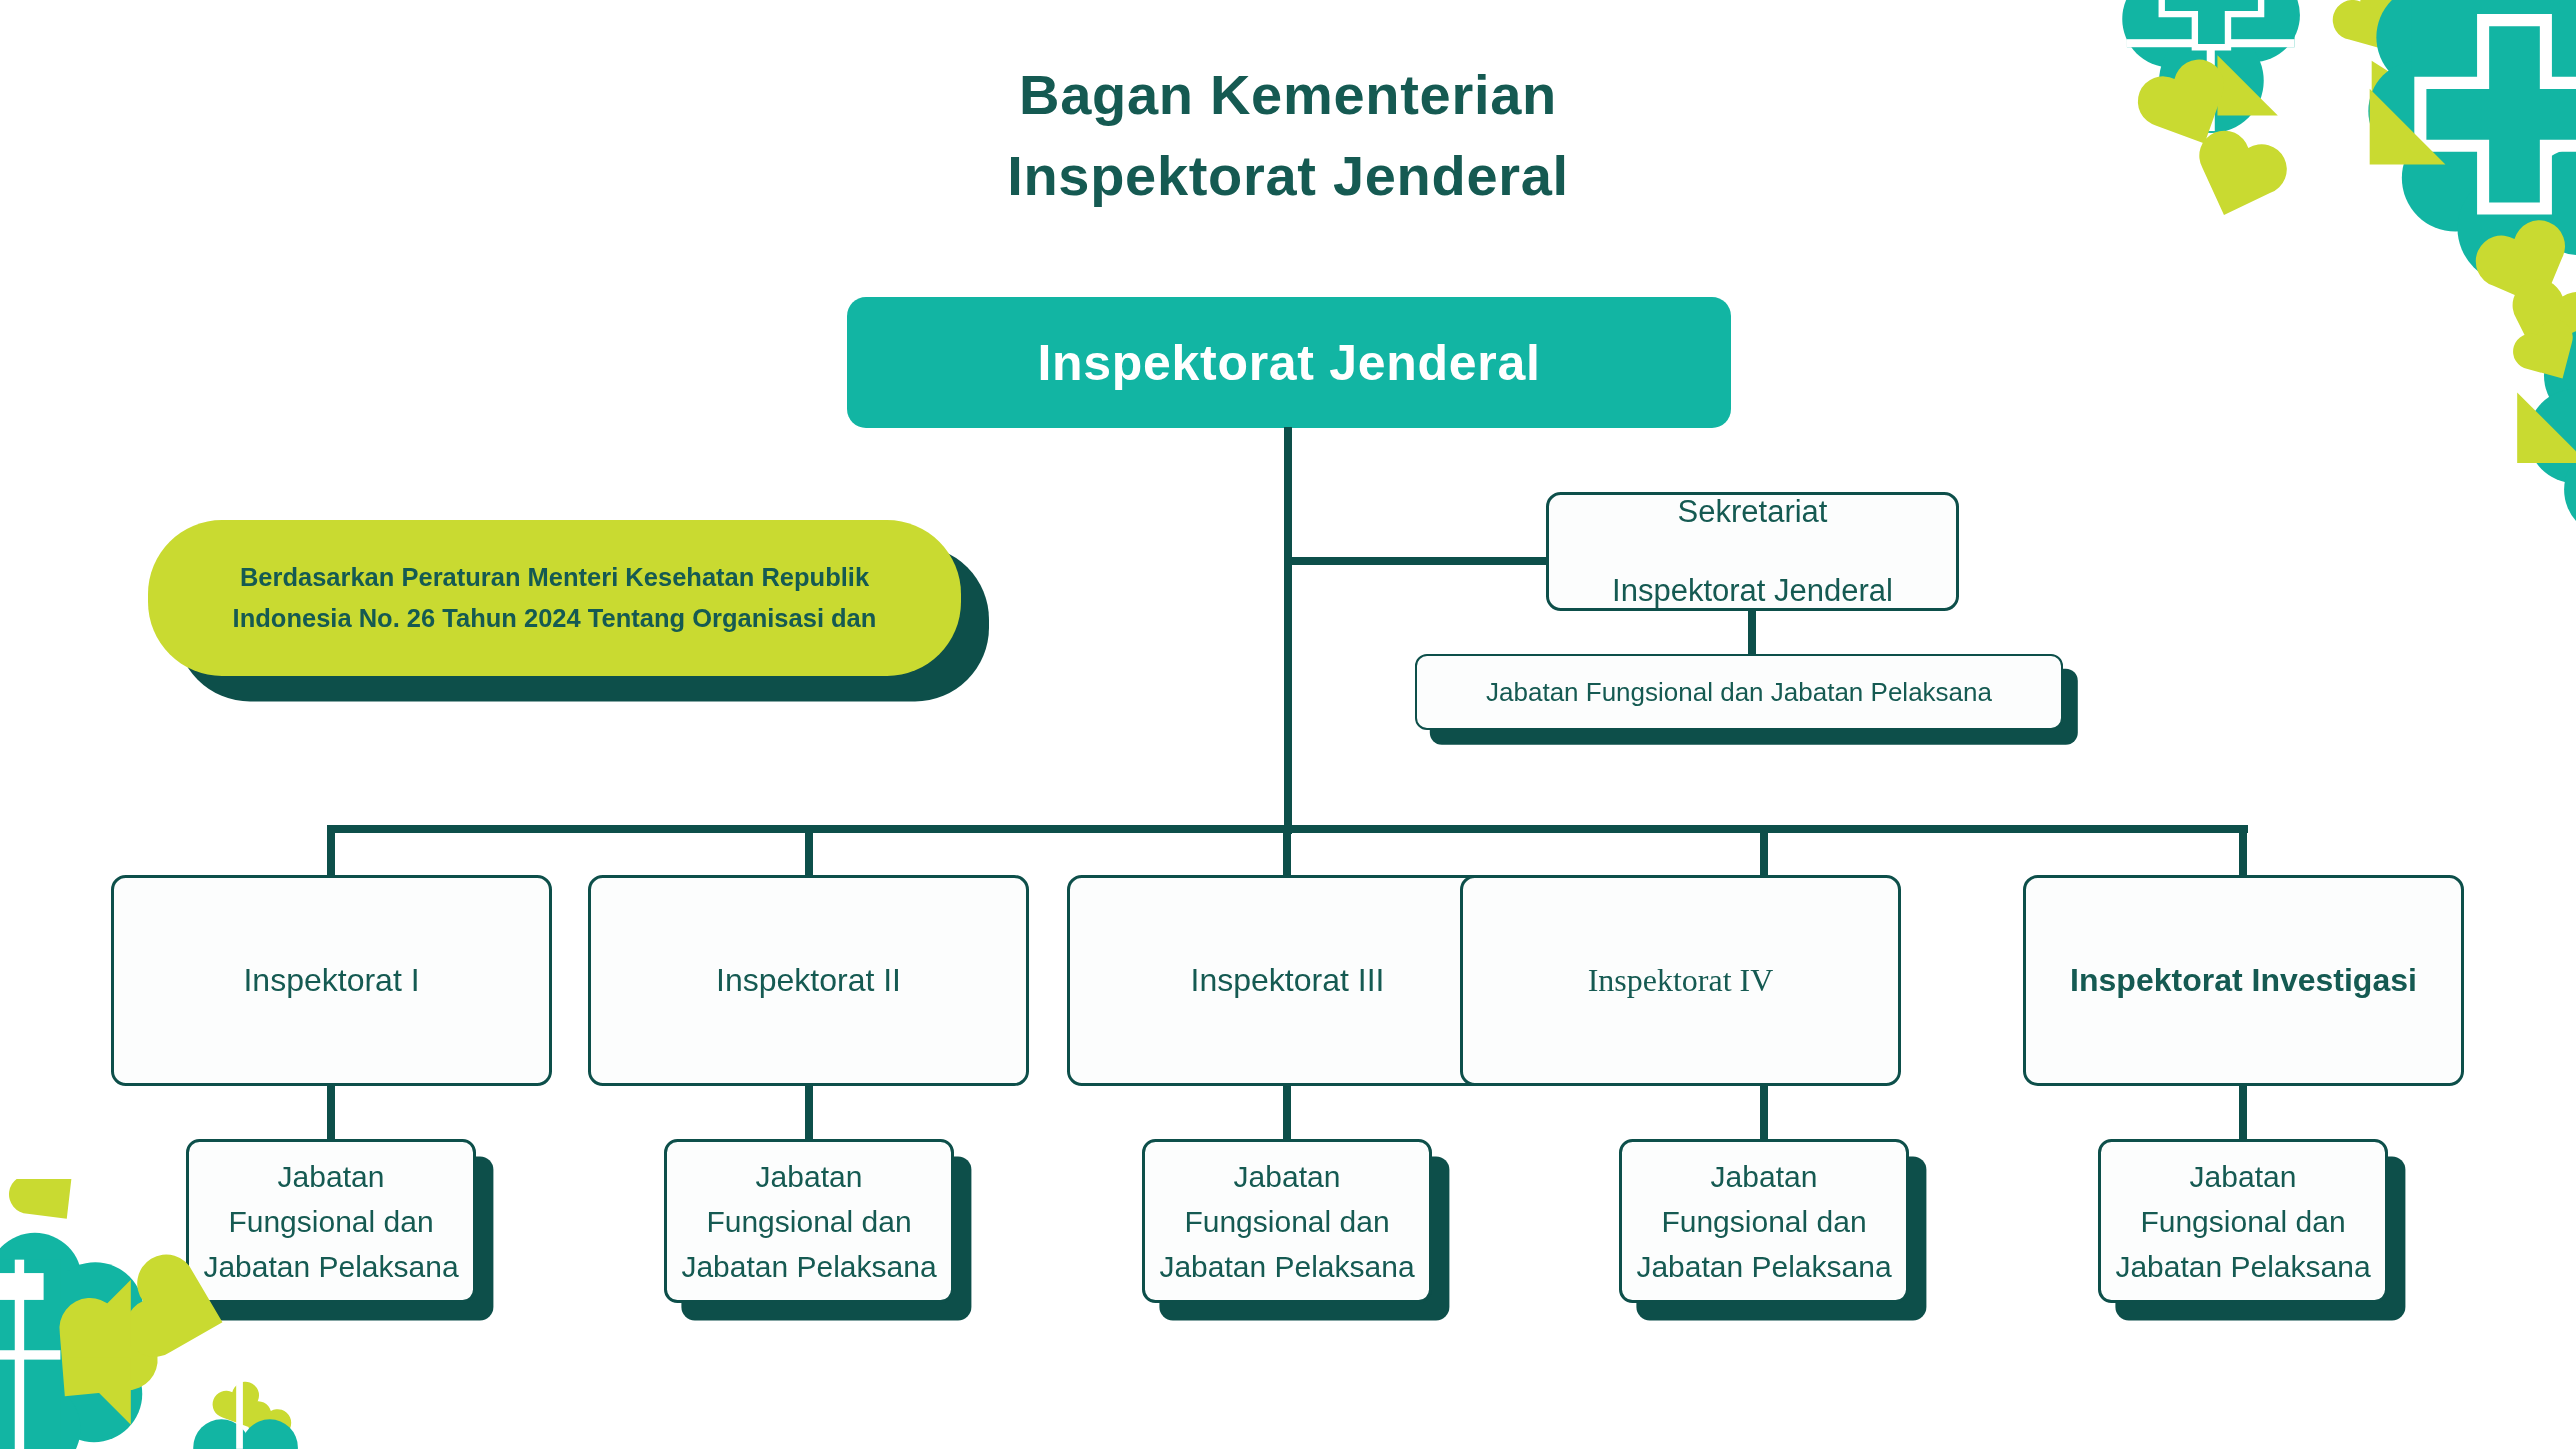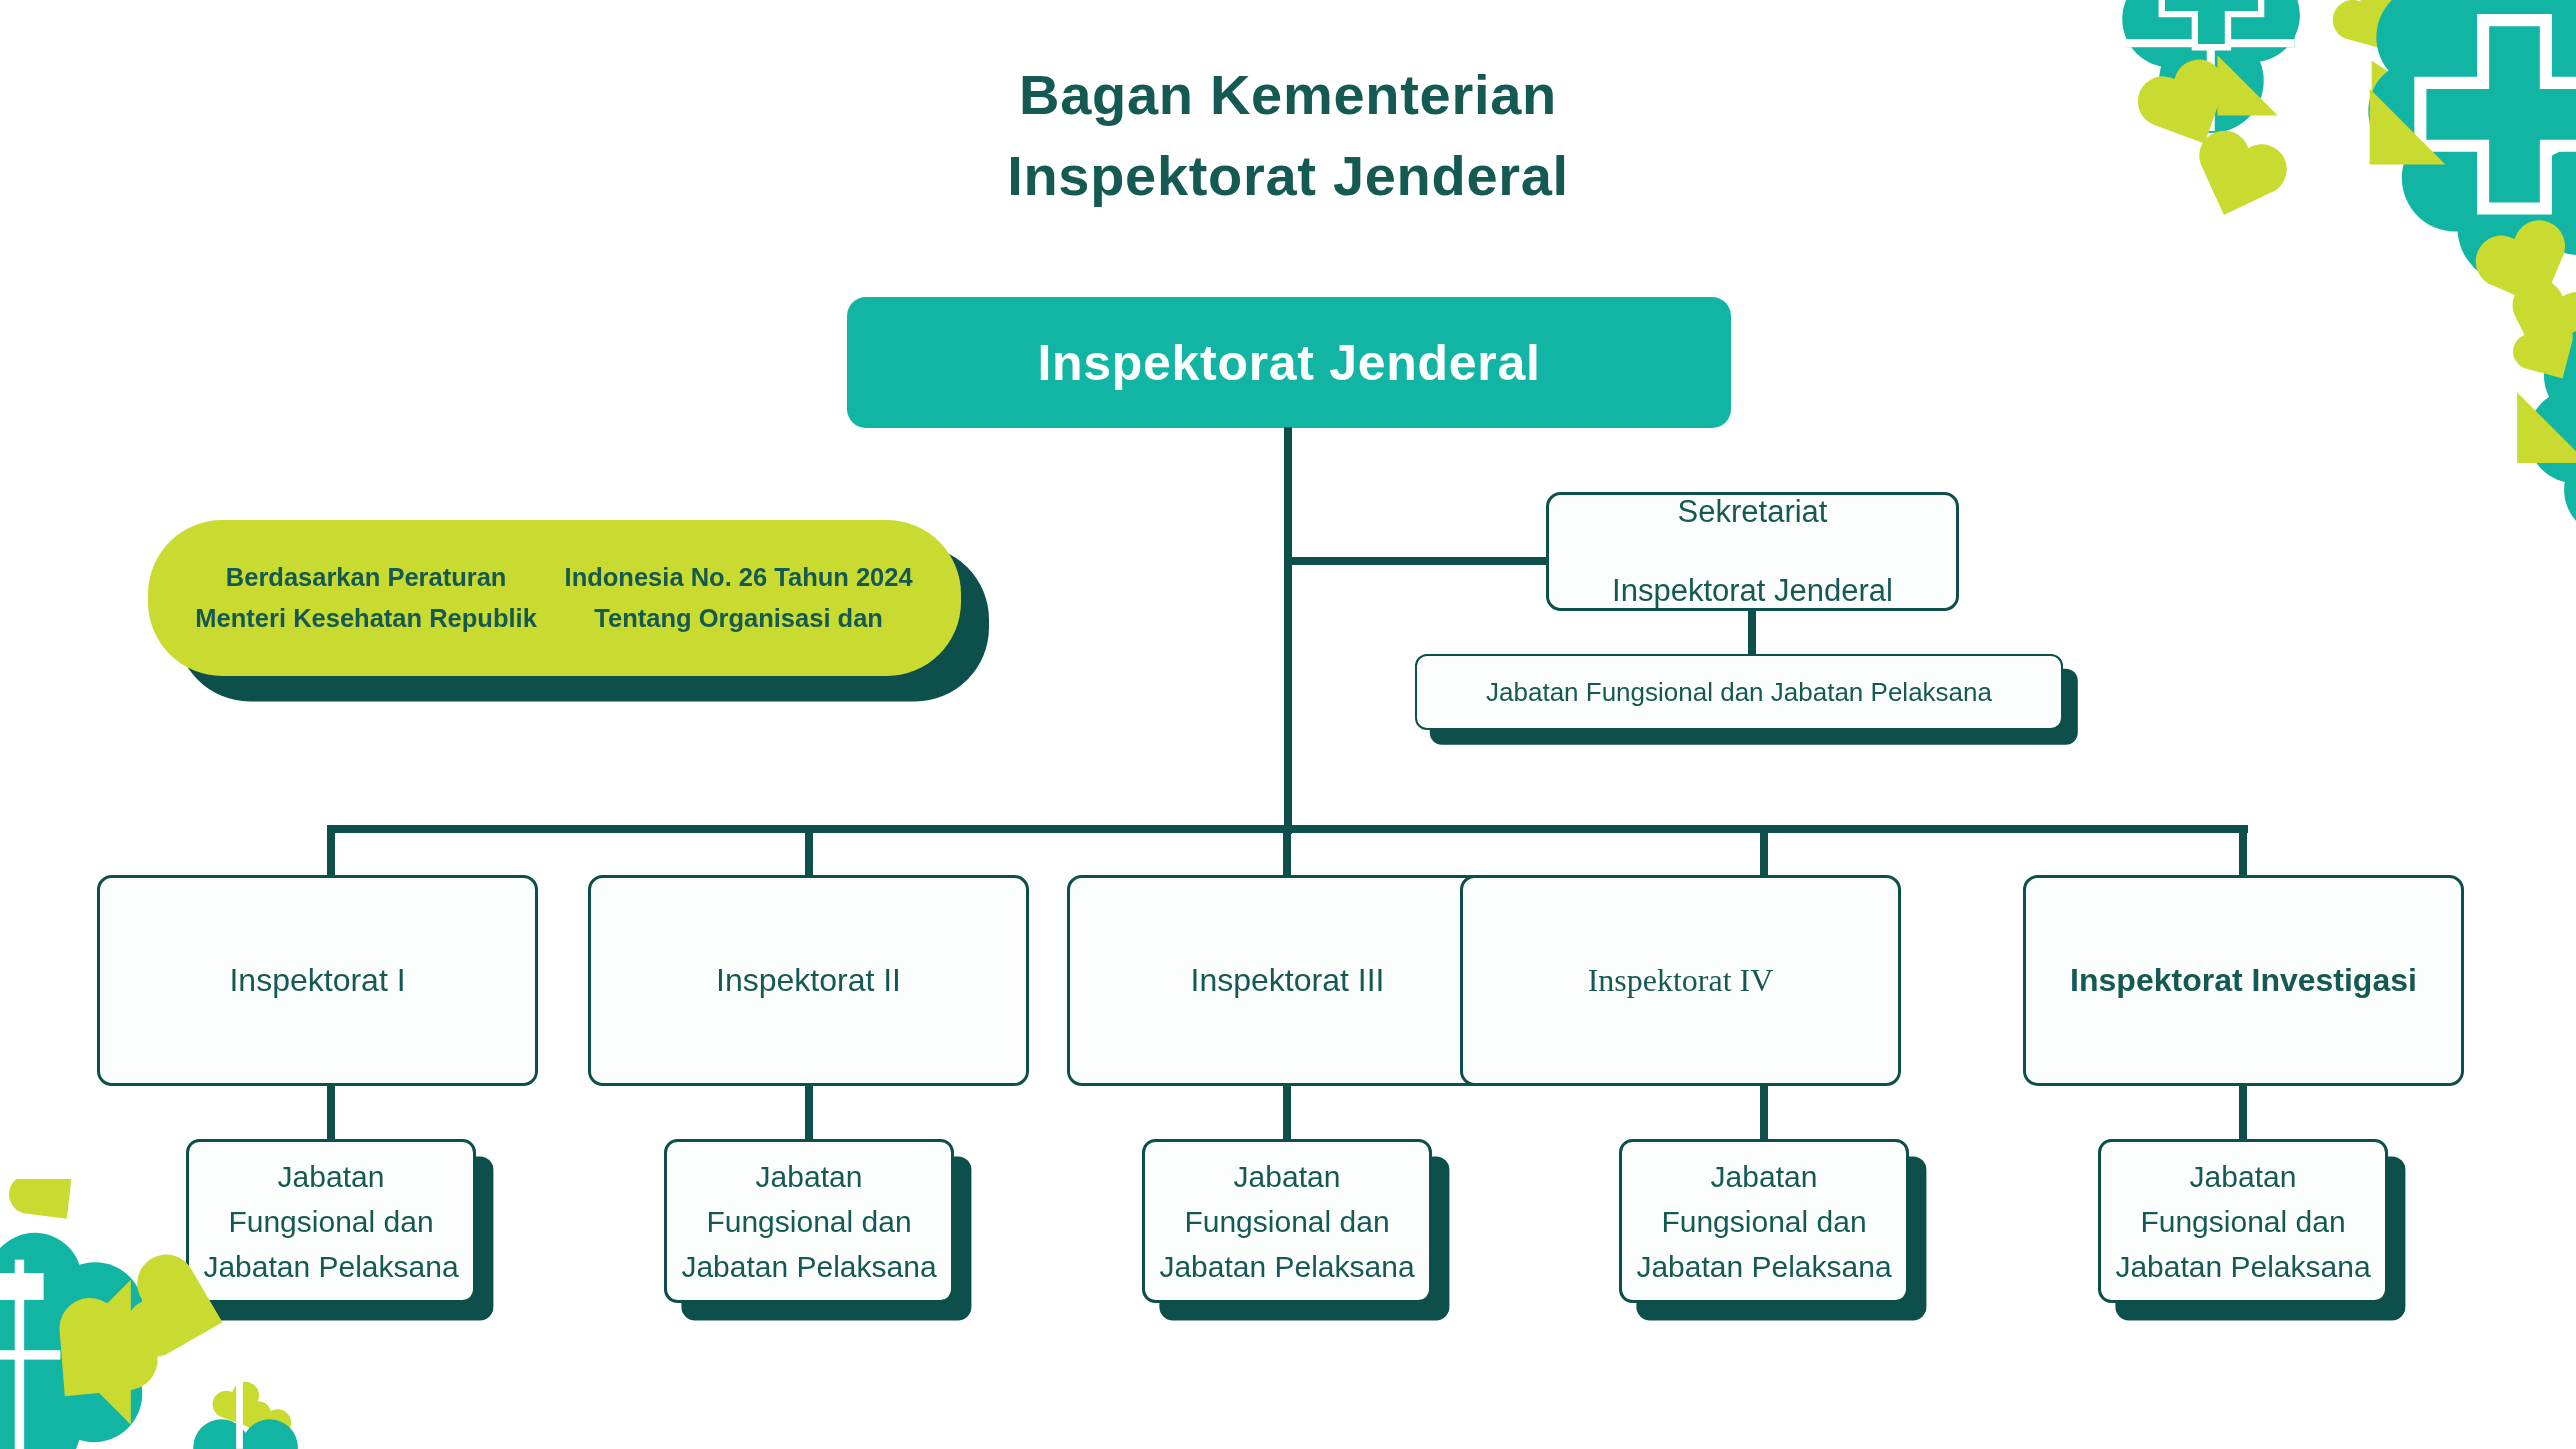--- a/index.html
+++ b/index.html
@@ -43,21 +43,21 @@
     padding:0 42px;
   }
   .sub-node{
     top:1139px; width:290px; height:164px; font-size:30px; line-height:1.5;
     border-radius:13.4px; box-shadow:17.4px 17.4px 0 var(--dark);
   }
   .note-pill{
     left:148px; top:520px; width:813px; height:156px;
     background:var(--lime); border-radius:74px;
     box-shadow:28px 25.5px 0 var(--dark);
-    display:flex; flex-direction:row; align-items:center; justify-content:center;
+    display:flex; flex-direction:column; align-items:center; justify-content:center;
     text-align:center; color:var(--ink); font-size:25.5px; font-weight:bold; line-height:1.6;
     box-sizing:border-box; padding:0 34px;
   }
   .f-teal{fill:var(--teal);} .f-lime{fill:var(--lime);} .f-white{fill:#fff;}
   .s-white{stroke:#fff; stroke-width:10px;}
   svg{display:block; overflow:hidden;}
 </style>
 </head>
 <body>
 
@@ -95,21 +95,21 @@
   </div>
 
   <div class="abs node secretariat-node">
     <div>Sekretariat</div>
     <div>Inspektorat Jenderal</div>
   </div>
   <div class="abs node functional-wide">
     <span>Jabatan Fungsional dan Jabatan Pelaksana</span>
   </div>
 
-  <div class="abs node unit-node" style="left:97px;">
+  <div class="abs node unit-node" style="left:111px;">
       <span>Inspektorat I</span>
     </div>
   <div class="abs node unit-node" style="left:588px;">
       <span>Inspektorat II</span>
     </div>
   <div class="abs node unit-node" style="left:1067px;">
       <span>Inspektorat III</span>
     </div>
   <div class="abs node unit-node" style="left:1460px;font-family:Liberation Serif, serif;">
       <span>Inspektorat IV</span>

